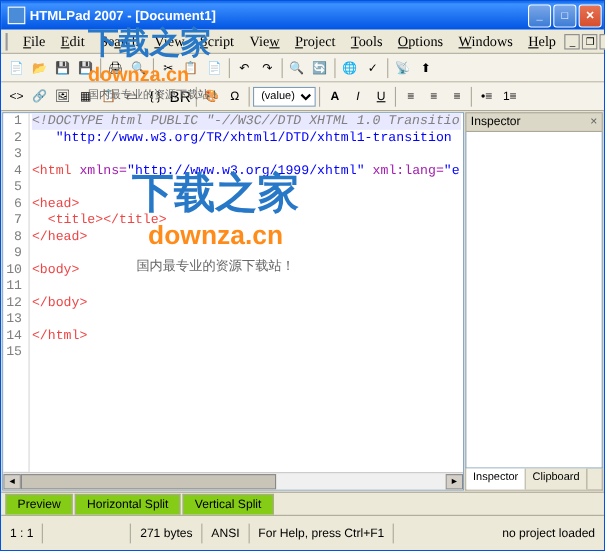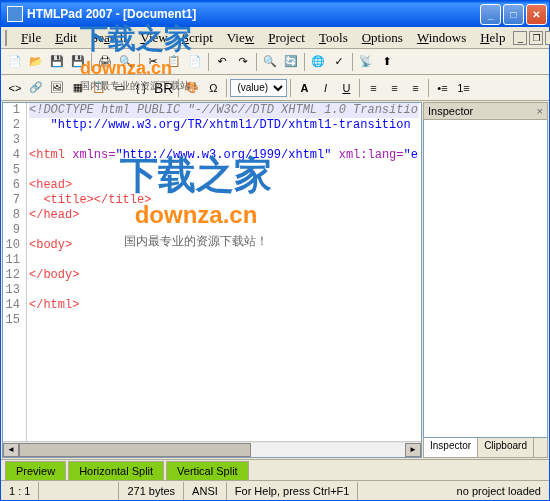--- a/index.html
+++ b/index.html
@@ -43,21 +43,21 @@
 .itab.active { background: #fff; }
 .hscroll { height: 16px; background: #e8e8e8; border-top: 1px solid #ccc; display: flex; align-items: center; }
 .hscroll .arrow { width: 16px; height: 14px; background: #d4d0c8; border: 1px solid #888; font-size: 8px; display: flex; align-items: center; justify-content: center; cursor: pointer; }
 .hscroll .track { flex: 1; height: 14px; background: #f0f0f0; position: relative; }
 .hscroll .thumb { position: absolute; left: 0; width: 60%; height: 100%; background: #c8c4b8; border: 1px solid #888; }
 .view-tabs { height: 21px; background: #ece9d8; display: flex; align-items: flex-end; padding: 0 4px; border-top: 1px solid #aca899; }
 .view-tab { padding: 3px 10px; font-size: 11px; border: 1px solid #aca899; border-bottom: none; background: #84cc16; margin-right: 2px; cursor: pointer; }
 .view-tab.active { background: #fff; font-weight: bold; }
 .doc-tabs { height: 20px; background: #ece9d8; display: flex; align-items: center; border-top: 1px solid #aca899; padding: 0 4px; }
 .doc-tab { padding: 2px 10px; font-size: 11px; background: #fff; border: 1px solid #aca899; cursor: pointer; }
-.statusbar { height: 20px; background: #ece9d8; border-top: 1px solid #aca899; display: flex; align-items: center; font-size: 11px; }
+.statusbar { height: 32px; background: #ece9d8; border-top: 1px solid #aca899; display: flex; align-items: center; font-size: 11px; }
 .status-cell { padding: 0 8px; border-right: 1px solid #aca899; height: 18px; display: flex; align-items: center; }
 .status-cell:last-child { border-right: none; margin-left: auto; }
 .watermark { position: absolute; top: 150px; left: 120px; pointer-events: none; text-align: center; z-index: 100; }
 .wm1 { font-size: 38px; font-weight: bold; color: #2878c8; }
 .wm2 { font-size: 24px; font-weight: bold; color: #ff8c1a; }
 .wm3 { font-size: 12px; color: #666; margin-top: 4px; }
 .watermark2 { position: absolute; top: 20px; left: 80px; pointer-events: none; z-index: 100; }
 .wm2-1 { font-size: 28px; font-weight: bold; color: #2878c8; }
 .wm2-2 { font-size: 18px; font-weight: bold; color: #ff8c1a; }
 .wm2-3 { font-size: 10px; color: #666; }

